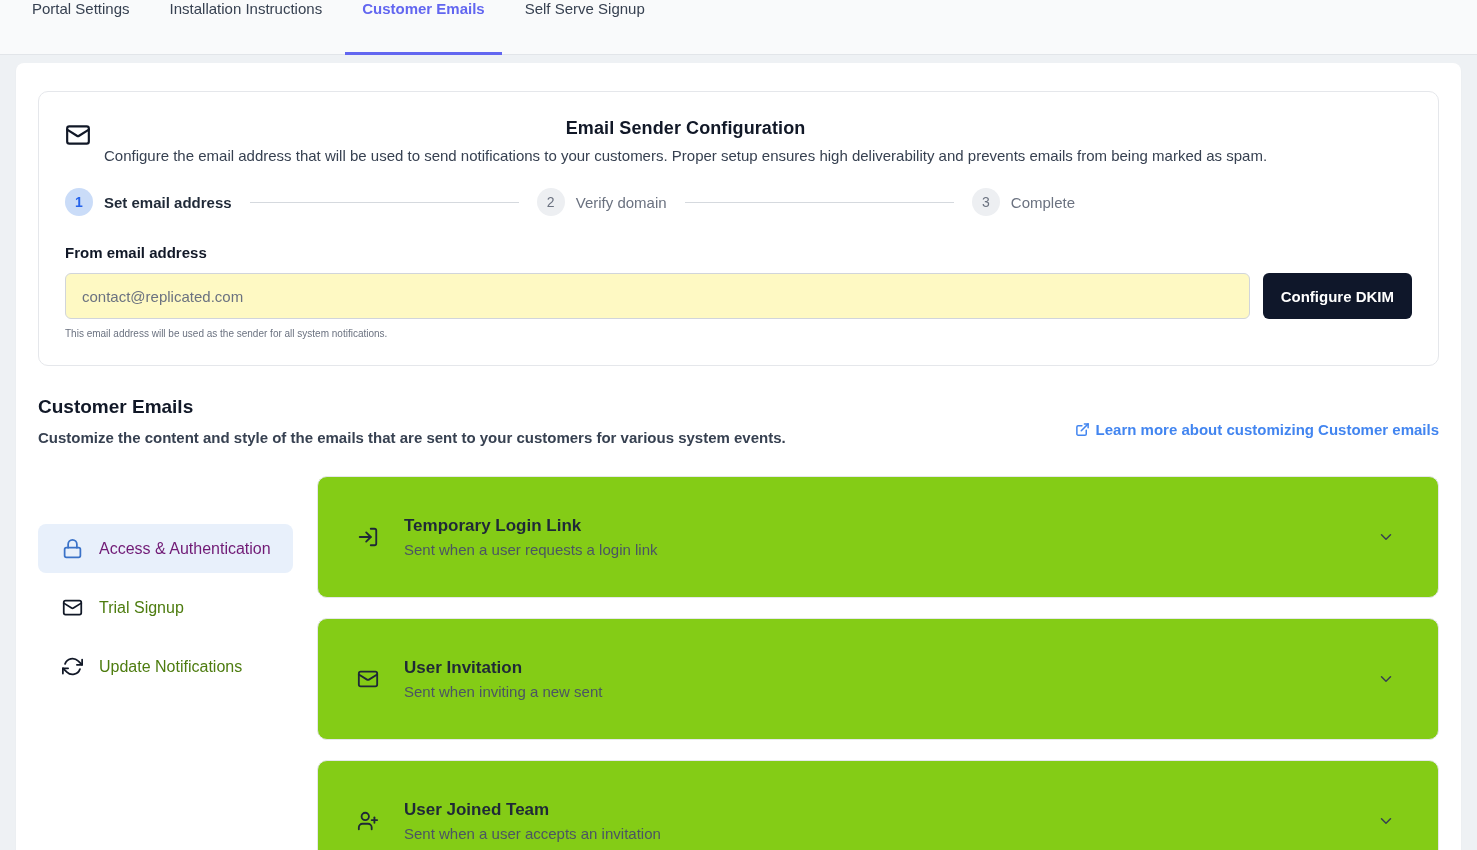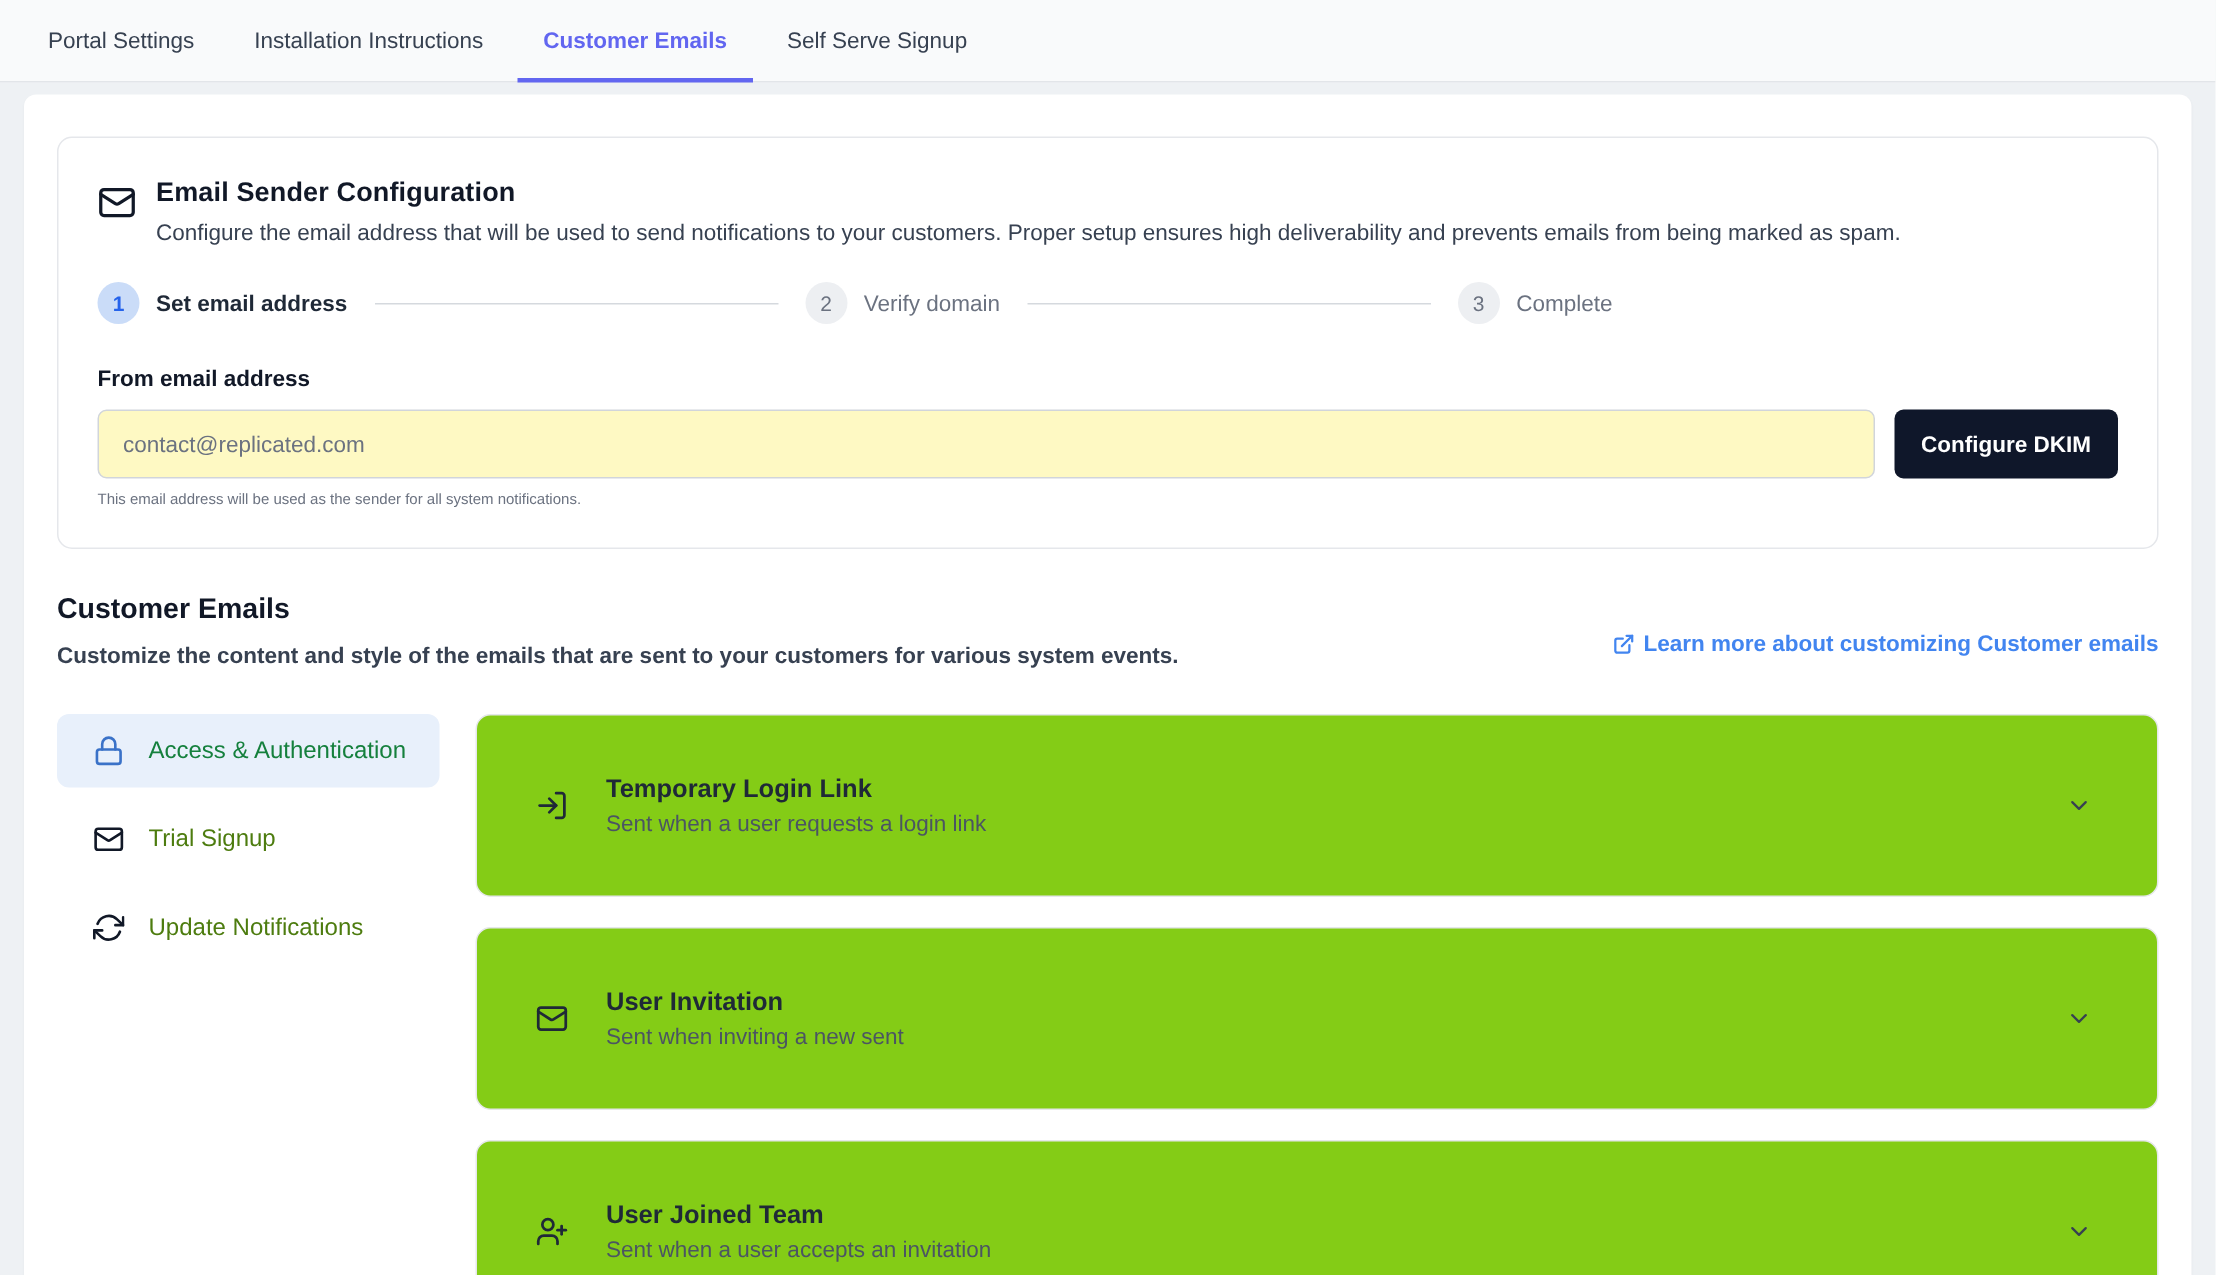--- a/index.html
+++ b/index.html
@@ -16,21 +16,21 @@
     height: 55px;
     background: #f9fafb;
     border-bottom: 1px solid #e2e5e9;
     display: flex;
     align-items: stretch;
     padding: 0 15px;
     gap: 6px;
   }
   .tab {
     display: flex;
-    align-items: center;
+    align-items: flex-start;
     padding: 0 17px;
     font-size: 15px;
     font-weight: 500;
     color: #374151;
     position: relative;
     cursor: pointer;
     white-space: nowrap;
   }
   .tab.active { color: #6266f0; font-weight: 700; }
   .tab.active::after {
@@ -52,21 +52,21 @@
   }
 
   
   .sender-card {
     border: 1px solid #e5e7eb;
     border-radius: 10px;
     padding: 26px 26px 26px 26px;
   }
   .sender-head { display: flex; gap: 13px; }
   .sender-head .mail-ic { flex: 0 0 auto; margin-top: 4px; color: #111827; }
-  .sender-title { font-size: 18px; font-weight: 700; color: #111827; letter-spacing: .1px; }
+  .sender-title { font-size: 18px; font-weight: 700; color: #111827; letter-spacing: .1px; text-align: center; }
   .sender-desc { font-size: 15px; color: #374151; margin-top: 8px; }
 
   .stepper {
     display: flex;
     align-items: center;
     margin-top: 24px;
     width: 1010px;
     max-width: 100%;
   }
   .step { display: flex; align-items: center; flex: 0 0 auto; }
@@ -132,21 +132,21 @@
   .cat-sidebar { width: 255px; flex: 0 0 auto; display: flex; flex-direction: column; gap: 10px; }
   .cat-item {
     display: flex; align-items: center; gap: 16px;
     padding: 14px 16px 14px 24px;
     border-radius: 8px;
     font-size: 16px;
     color: #4d7c0f;
     cursor: pointer;
   }
   .cat-item .cat-ic { flex: 0 0 auto; color: #111827; }
-  .cat-item.active { background: #e8f0fb; color: #15803d; font-weight: 500; }
+  .cat-item.active { background: #e8f0fb; color: #701a75; font-weight: 500; margin-top: 48px; }
   .cat-item.active .cat-ic { color: #3a72c8; }
 
   .email-list { flex: 1 1 auto; display: flex; flex-direction: column; gap: 20px; }
   .email-card {
     border: 1px solid #e5e7eb;
     border-radius: 10px;
     padding: 39px;
     display: flex;
     align-items: center;
     gap: 25px;

